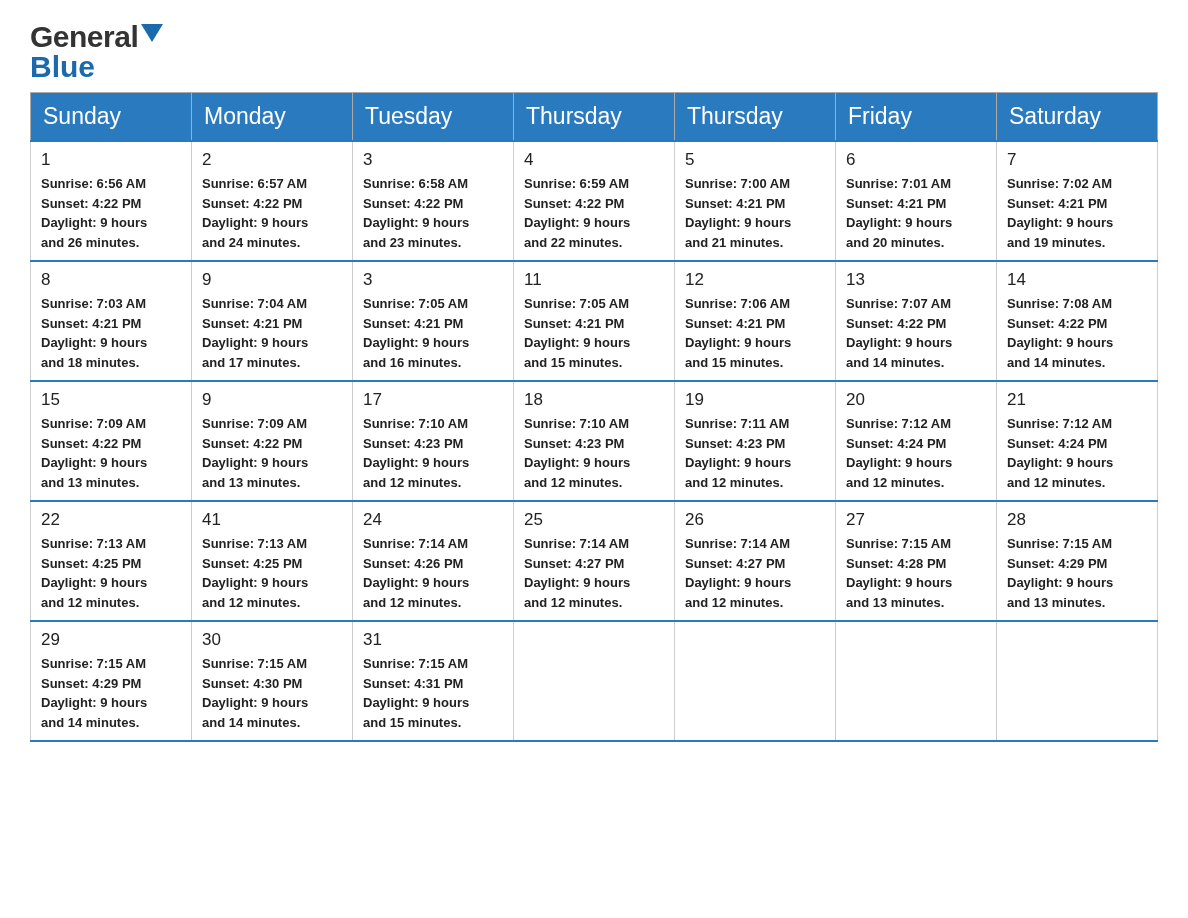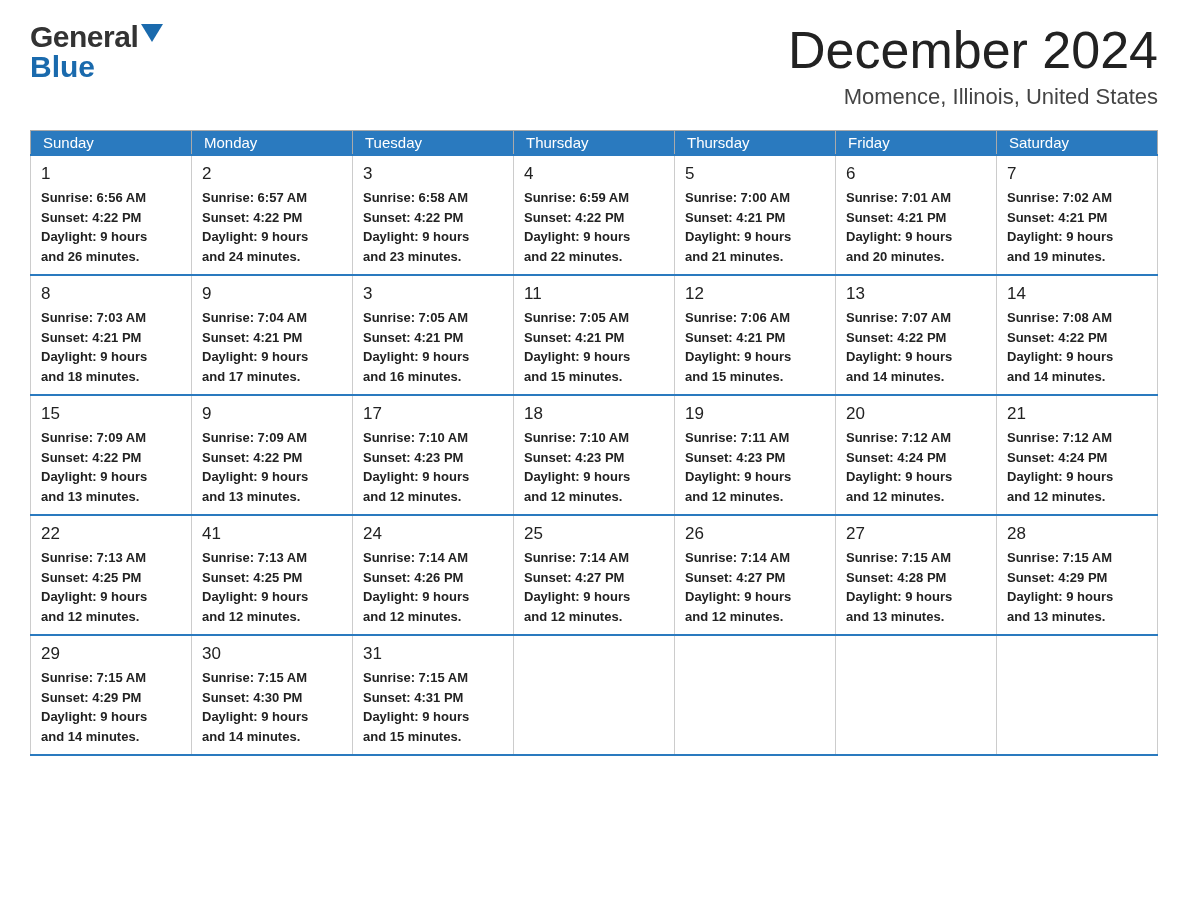--- a/index.html
+++ b/index.html
@@ -7,21 +7,21 @@
       font-family: Arial, sans-serif;
       background: #fff;
       width: 1188px;
       min-height: 918px;
       padding: 20px 30px;
     }
     .header {
       display: flex;
       justify-content: space-between;
       align-items: flex-start;
-      margin-bottom: 20px;
+      margin-bottom: 8px;
     }
     .title-area {
       text-align: right;
     }
     .month-title {
       font-size: 52px;
       font-weight: normal;
       color: #222;
     }
     .location {
@@ -30,23 +30,23 @@
       margin-top: 4px;
     }
     .calendar {
       width: 100%;
       border-collapse: collapse;
       border: 1px solid #aaa;
     }
     .calendar th {
       background-color: #2a7abf;
       color: #fff;
-      font-size: 15px;
+      font-size: 23px;
       font-weight: normal;
-      padding: 3px 12px;
+      padding: 10px 12px;
       text-align: left;
       border: 1px solid #aaa;
     }
     .calendar td {
       vertical-align: top;
       padding: 8px 10px;
       border: 1px solid #ccc;
       width: calc(100% / 7);
       font-size: 13px;
       color: #222;
@@ -107,24 +107,20 @@
   <div class="logo-wrapper">
     <div class="logo-line1">
       <span class="logo-text-general">General</span>
       <span class="logo-arrow">
         <svg width="22" height="18" viewBox="0 0 22 18">
           <polygon points="0,0 22,0 11,18" fill="#1a6aad"></polygon>
         </svg>
       </span>
     </div>
     <span class="logo-text-blue">Blue</span>
-  </div>
-  <div class="title-area">
-    <div class="month-title">December 2024</div>
-    <div class="location">Momence, Illinois, United States</div>
   </div>
 </div>
 
 <table class="calendar">
   <thead>
     <tr>
       <th>Sunday</th>
       <th>Monday</th>
       <th>Tuesday</th>
       <th>Thursday</th>

